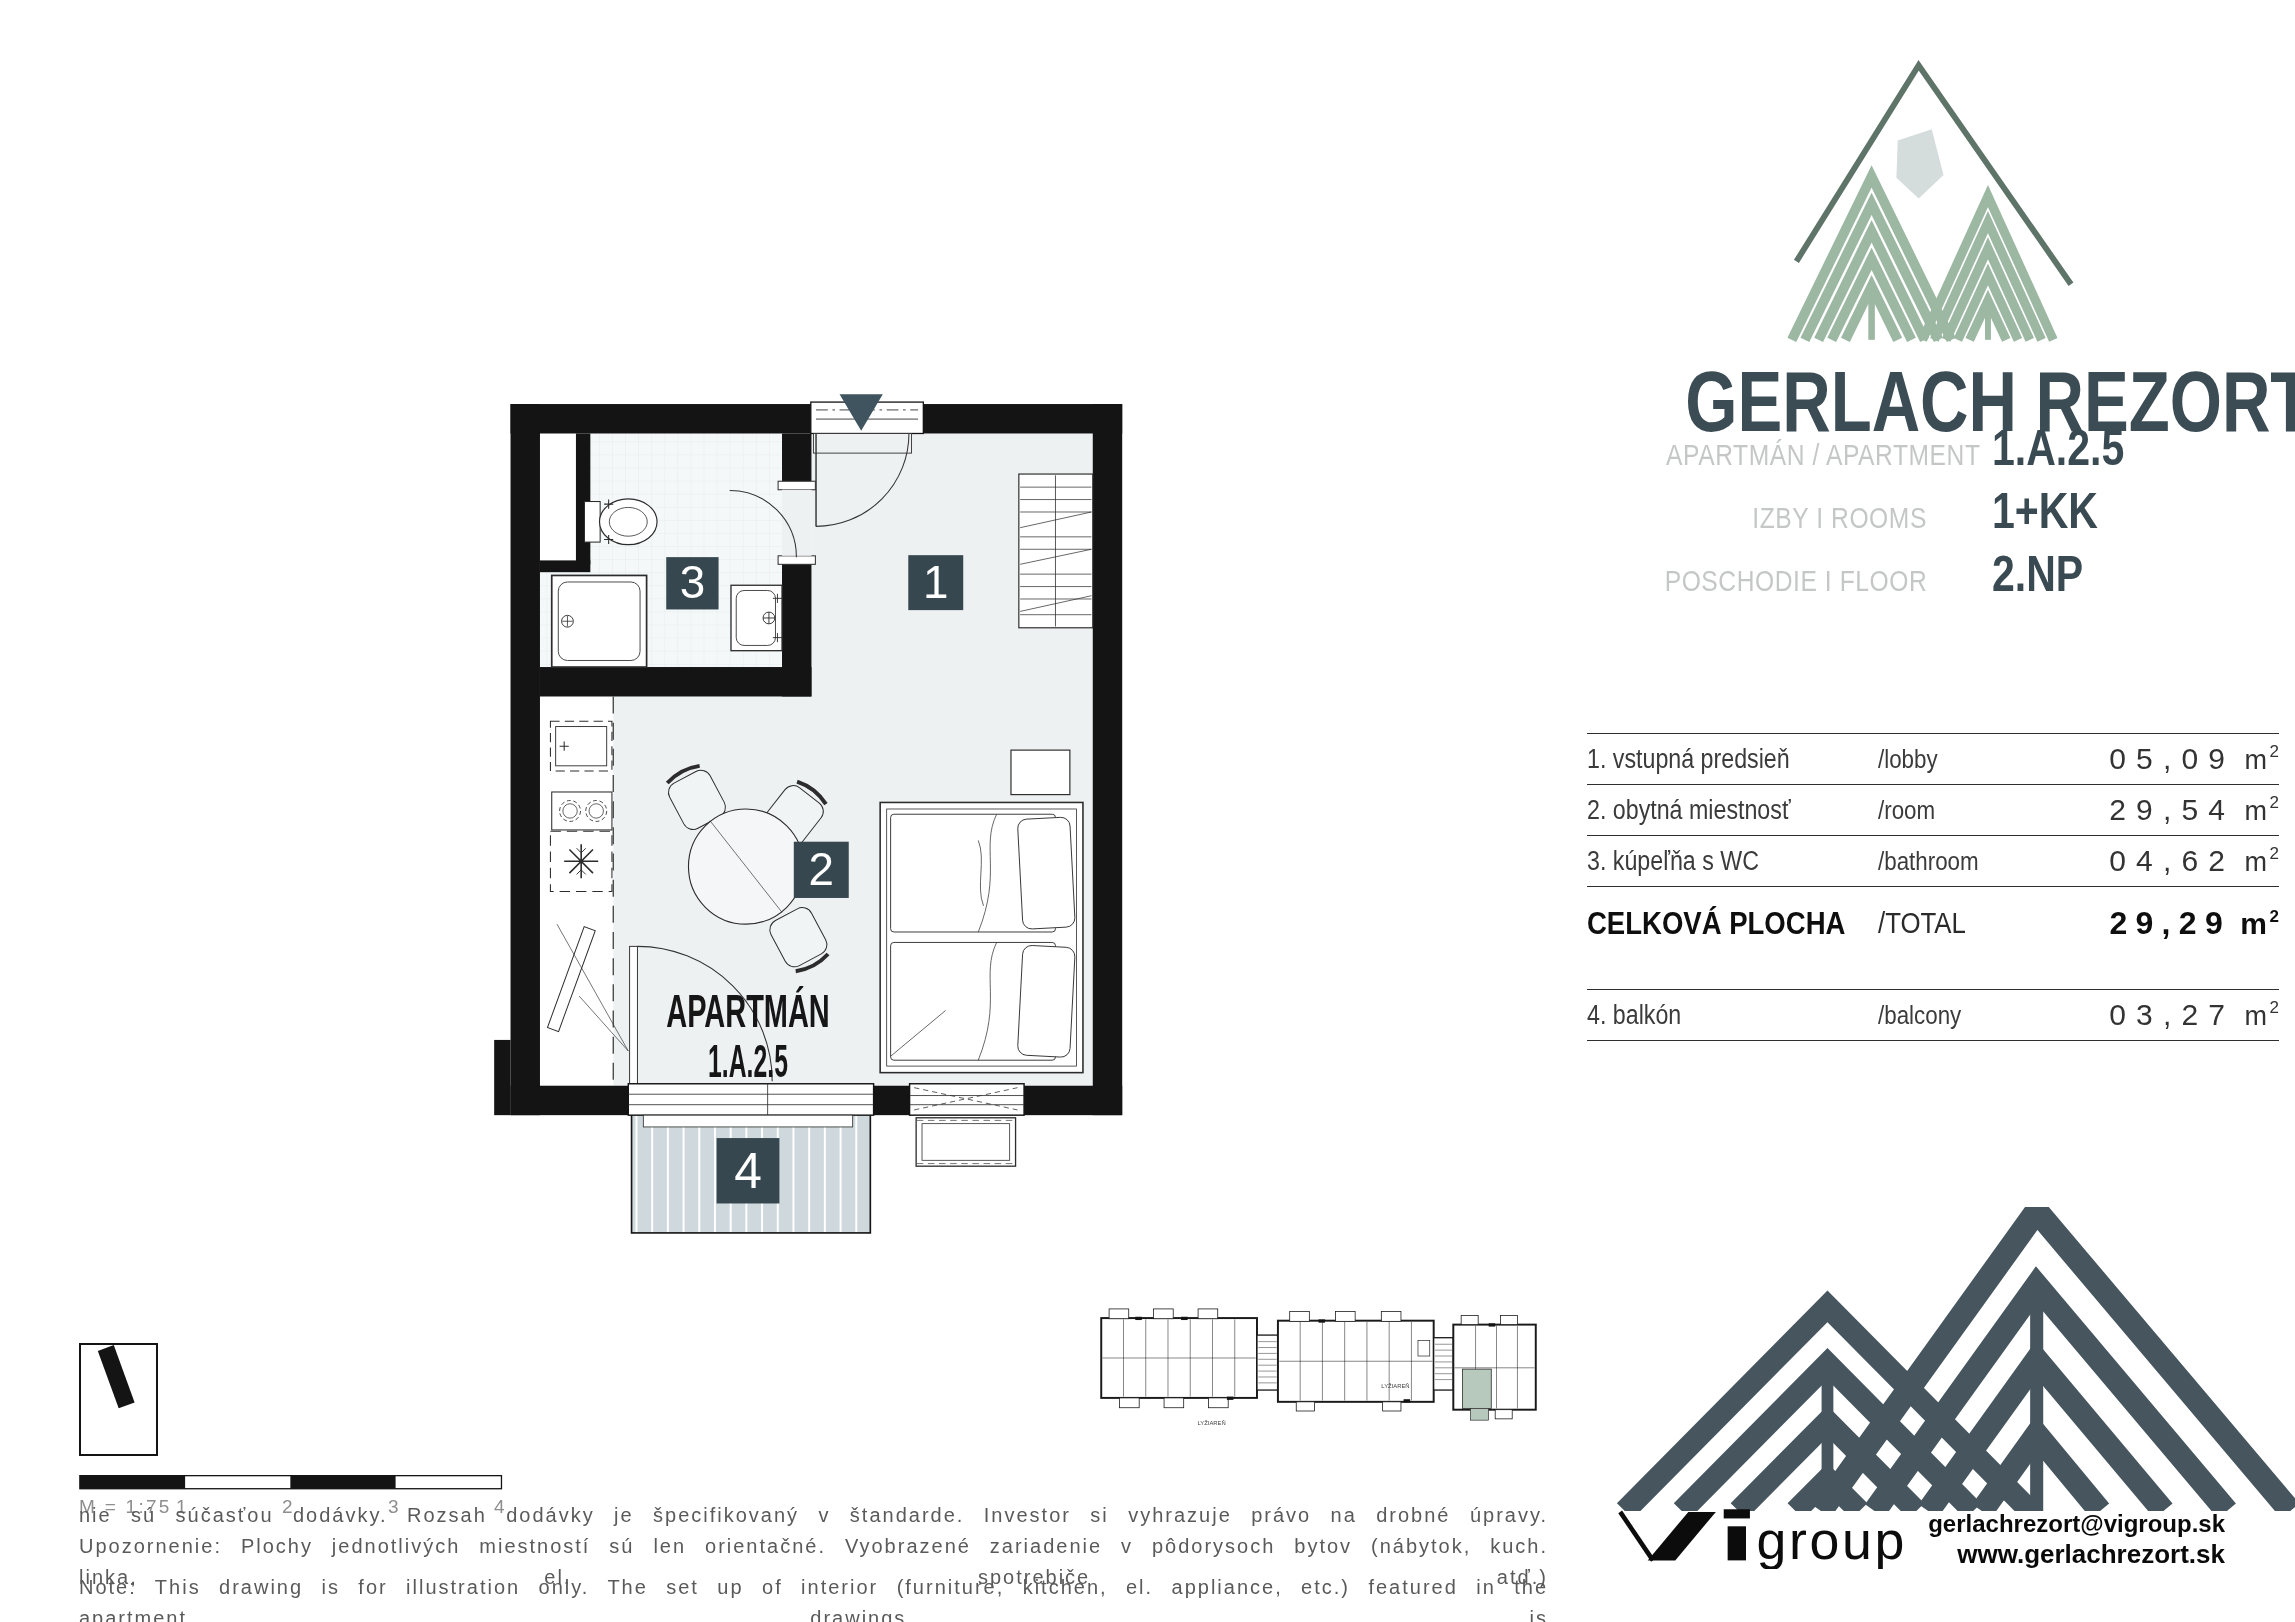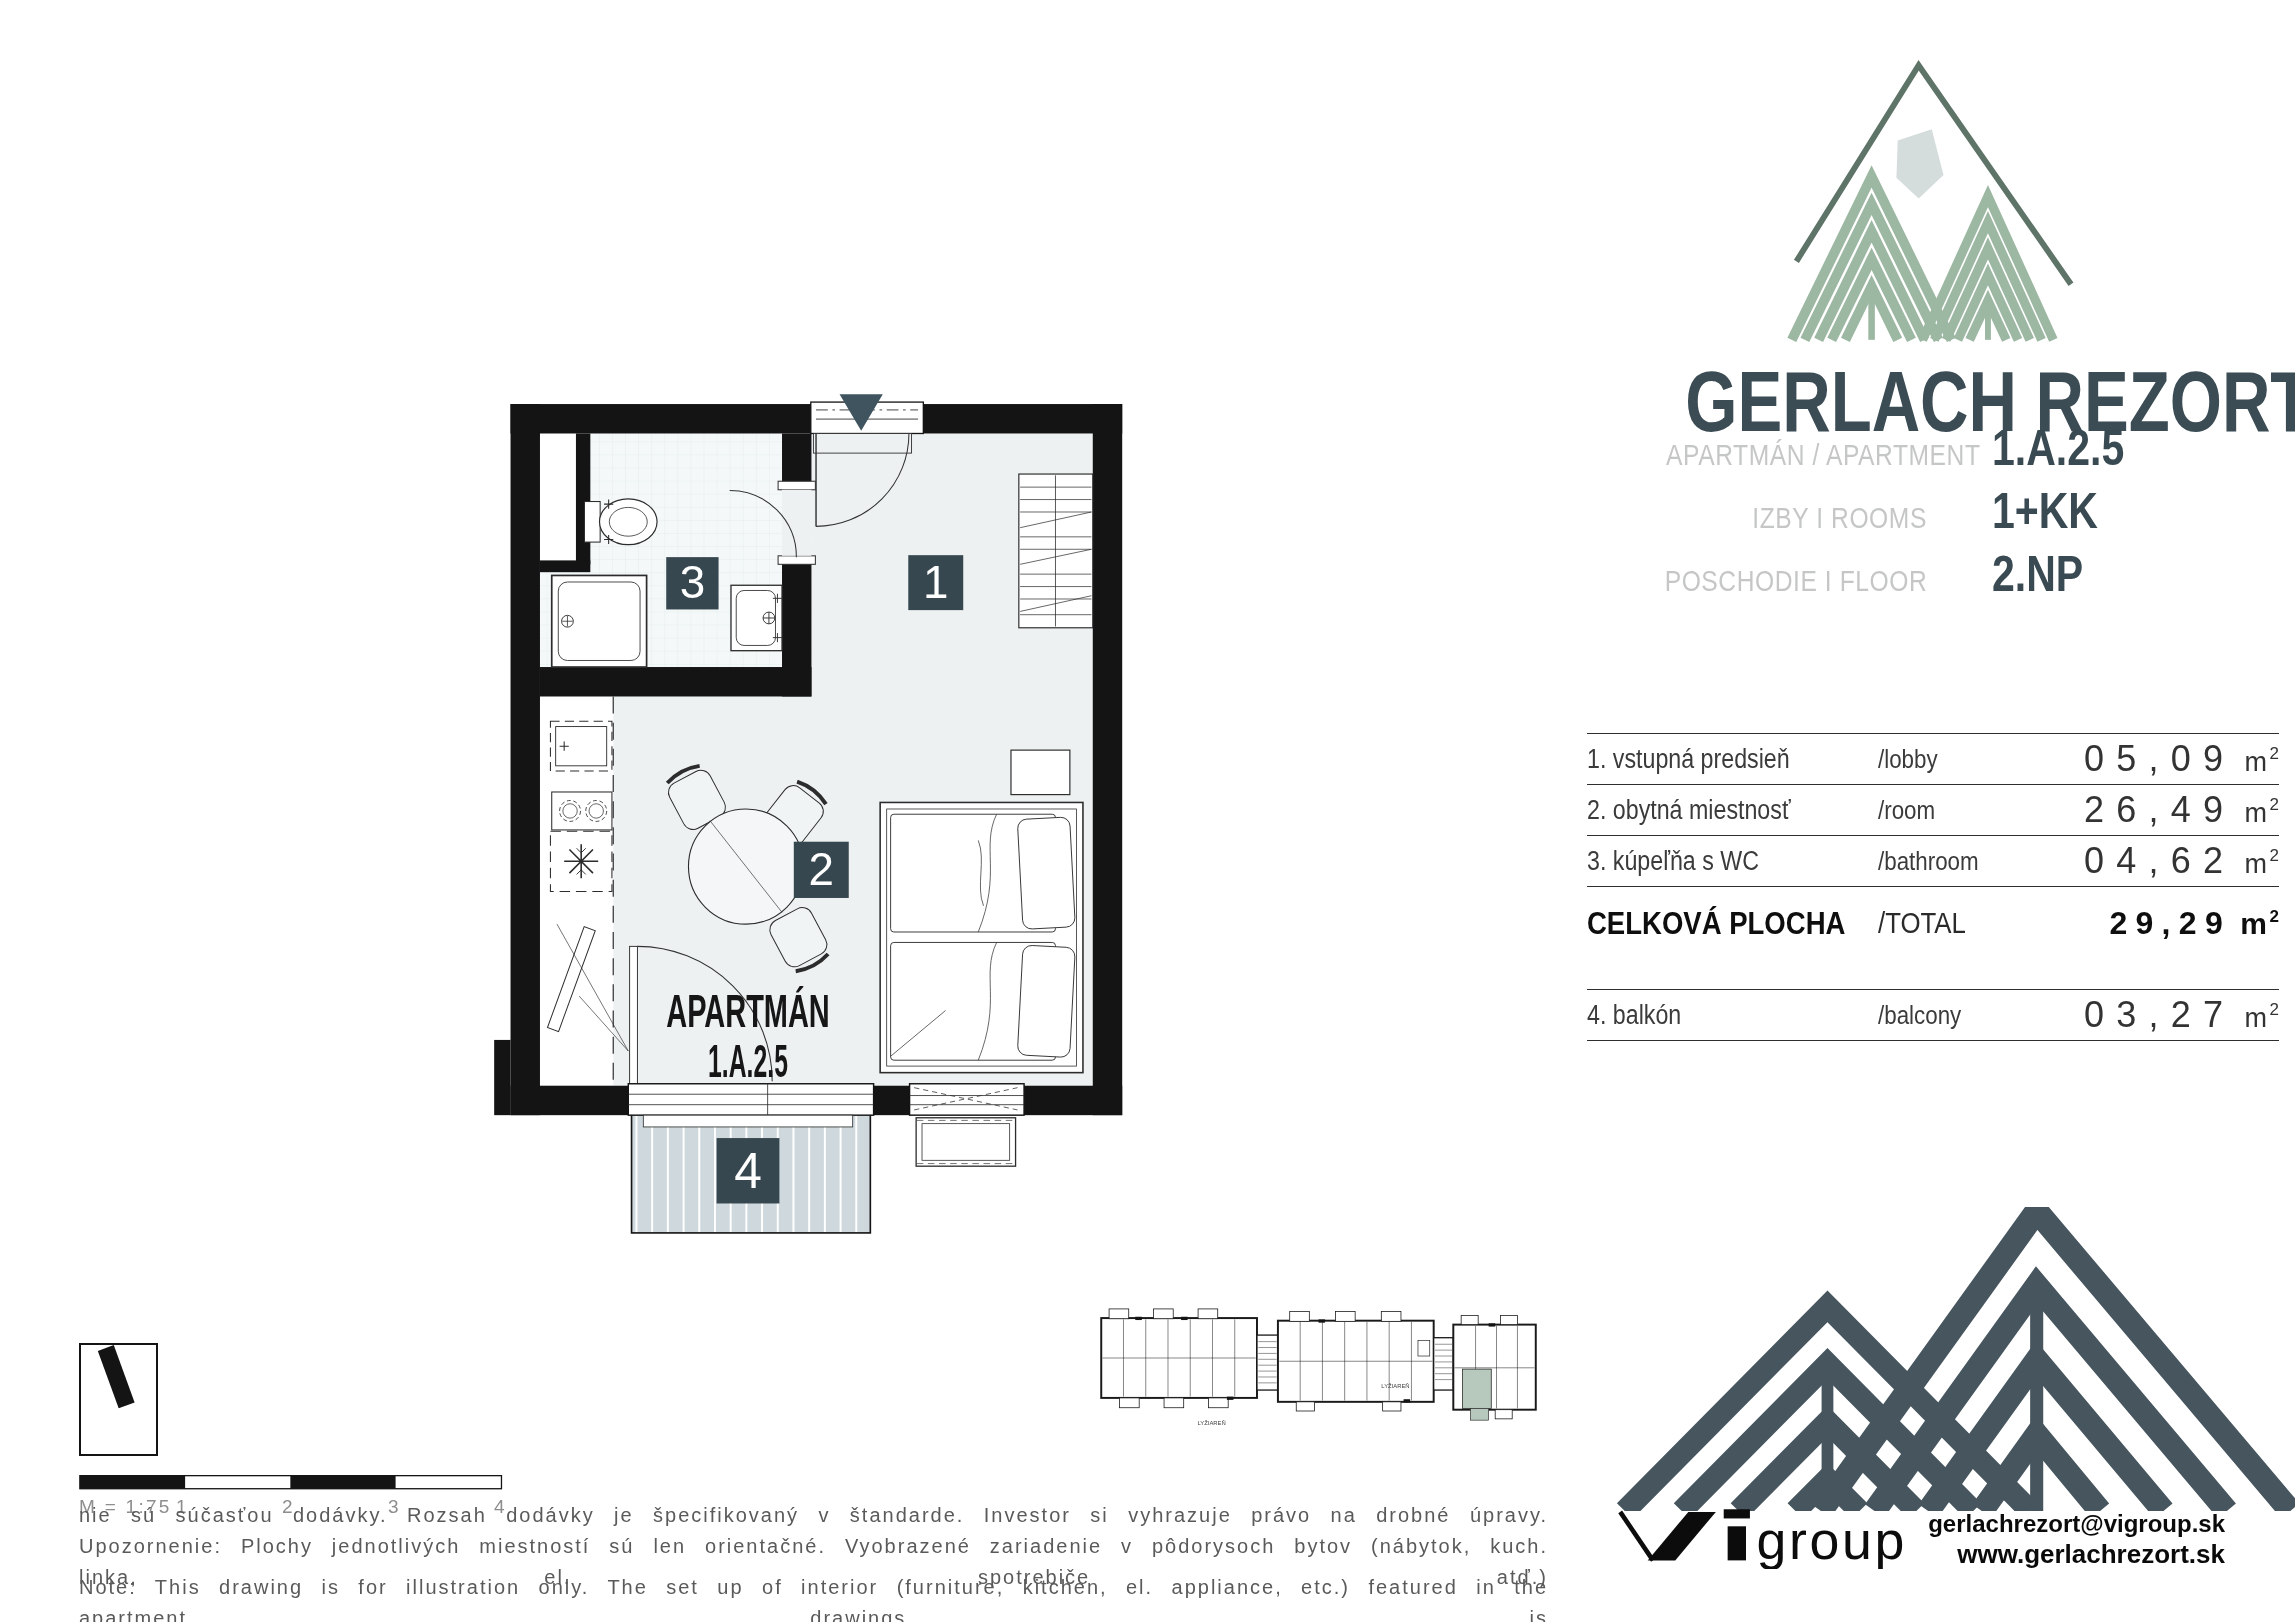--- a/index.html
+++ b/index.html
@@ -17,21 +17,21 @@
   .info-label>span{display:inline-block;transform:scaleX(.82);transform-origin:right center;letter-spacing:0.7px;}
   .info-value{margin-left:21px;font-size:50px;font-weight:bold;color:#394a52;white-space:nowrap;}
   .info-value>span{display:inline-block;transform:scaleX(.82);transform-origin:left center;}
   
   .atable{left:1587px;top:733px;width:692px;}
   .arow{display:flex;align-items:center;border-top:1.3px solid #2e2e2e;height:50px;}
   .arow .nm{width:291px;font-size:27px;color:#3b3b3b;white-space:nowrap;}
   .arow .nm>span,.arow .en>span{display:inline-block;transform:scaleX(.86);transform-origin:left center;}
   .arow .en{width:196px;font-size:26px;color:#3b3b3b;white-space:nowrap;}
   .aval{flex:1;display:flex;justify-content:flex-end;align-items:baseline;white-space:nowrap;}
-  .aval .v{font-size:36px;color:#333;letter-spacing:.34em;}
+  .aval .v{font-size:30px;color:#333;letter-spacing:.34em;}
   .aval .u{font-size:27px;color:#333;margin-left:9.2px;}
   .aval .u sup{font-size:17px;vertical-align:11.8px;margin-left:2.6px;}
   .arow.total{height:72px;}
   .arow.total .nm{font-size:32px;font-weight:bold;color:#0e0e0e;}
   .arow.total .en{font-size:30px;color:#2a2a2a;}
   .arow.total .v{font-size:32px;font-weight:bold;color:#0e0e0e;letter-spacing:.26em;}
   .arow.total .u{font-size:30px;font-weight:bold;color:#0e0e0e;}
   .aspacer{height:30px;}
   .arow.balcony{border-bottom:1.3px solid #2e2e2e;}
   
@@ -100,21 +100,21 @@
       <div class="en"><span>/lobby</span></div>
       <div class="aval">
           <span class="v">05,09</span>
         <span class="u"><span>m</span><sup>2</sup></span>
         </div>
     </div>
     <div class="arow">
       <div class="nm"><span>2. obytná miestnosť</span></div>
       <div class="en"><span>/room</span></div>
       <div class="aval">
-          <span class="v">26,49</span>
+          <span class="v">29,54</span>
         <span class="u"><span>m</span><sup>2</sup></span>
         </div>
     </div>
     <div class="arow">
       <div class="nm"><span>3. kúpeľňa s WC</span></div>
       <div class="en"><span>/bathroom</span></div>
       <div class="aval">
           <span class="v">04,62</span>
         <span class="u"><span>m</span><sup>2</sup></span>
         </div>

